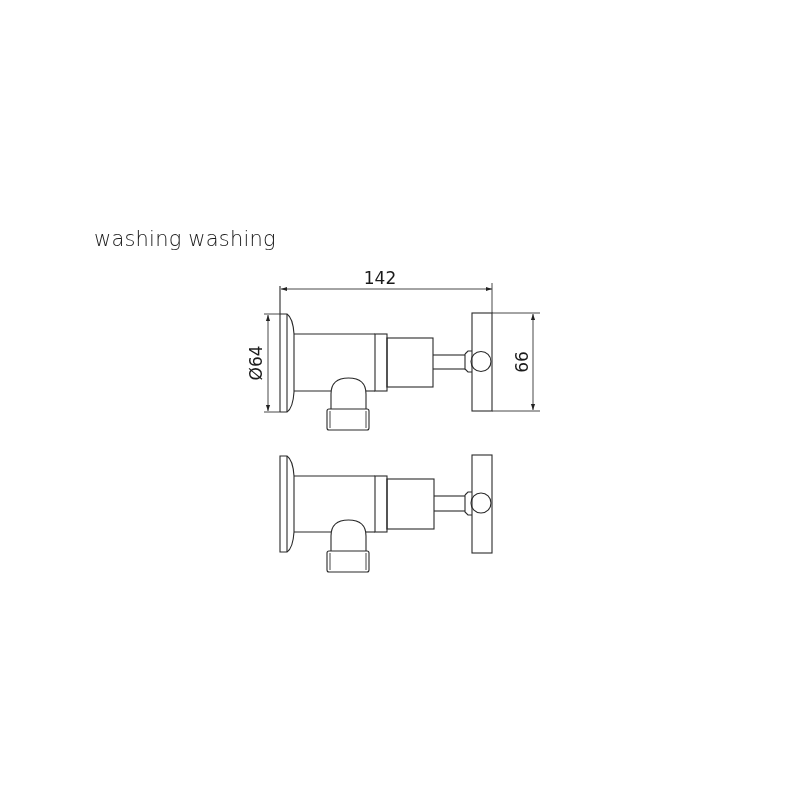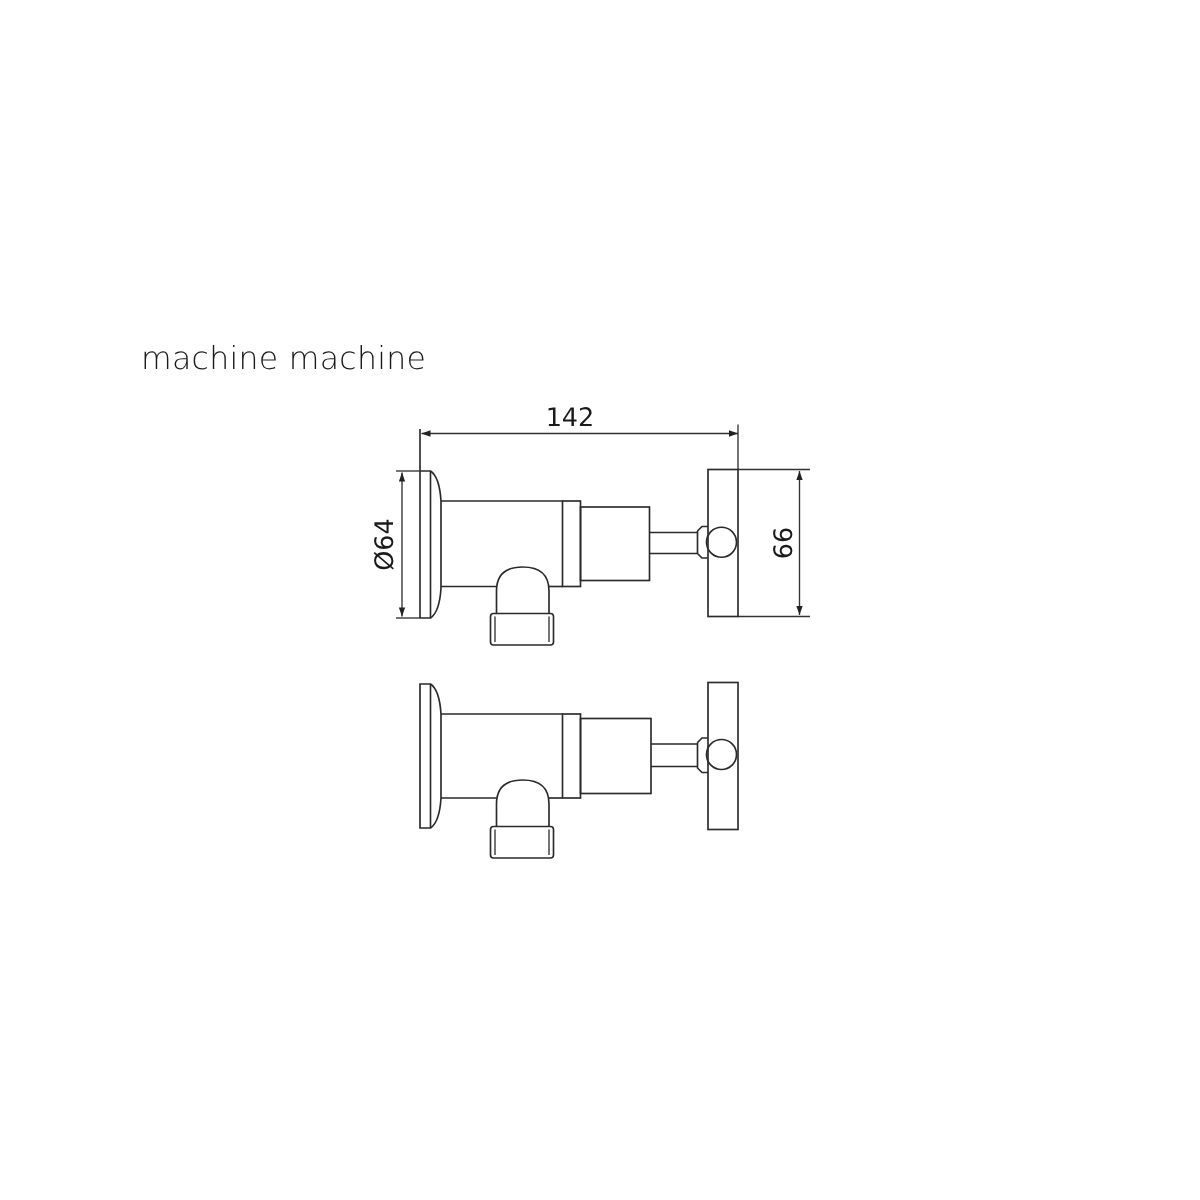--- a/index.html
+++ b/index.html
@@ -10,21 +10,21 @@
       color: #1a1a1a; letter-spacing: 0.2px;
     }
     svg.drawing { position: absolute; left: 0; top: 0; }
     .ln { stroke: #2a2a2a; stroke-width: 1.1; fill: none; }
     .thin { stroke: #333; stroke-width: 0.9; fill: none; }
     .dimtext { font-family: "DejaVu Sans", sans-serif; font-size: 17px; fill: #1a1a1a; }
   </style>
 </head>
 <body>
 
-<div class="title">machine machine</div>
+<div class="title">washing washing</div>
 
 <svg class="drawing" width="800" height="800" viewBox="0 0 800 800">
   <defs>
     <marker id="arr" viewBox="0 0 10 10" refX="10" refY="5" markerWidth="9" markerHeight="6" orient="auto-start-reverse" markerUnits="userSpaceOnUse">
       <path d="M0,1.5 L10,5 L0,8.5 z" fill="#222"></path>
     </marker>
   </defs>
 
   <g>
 

